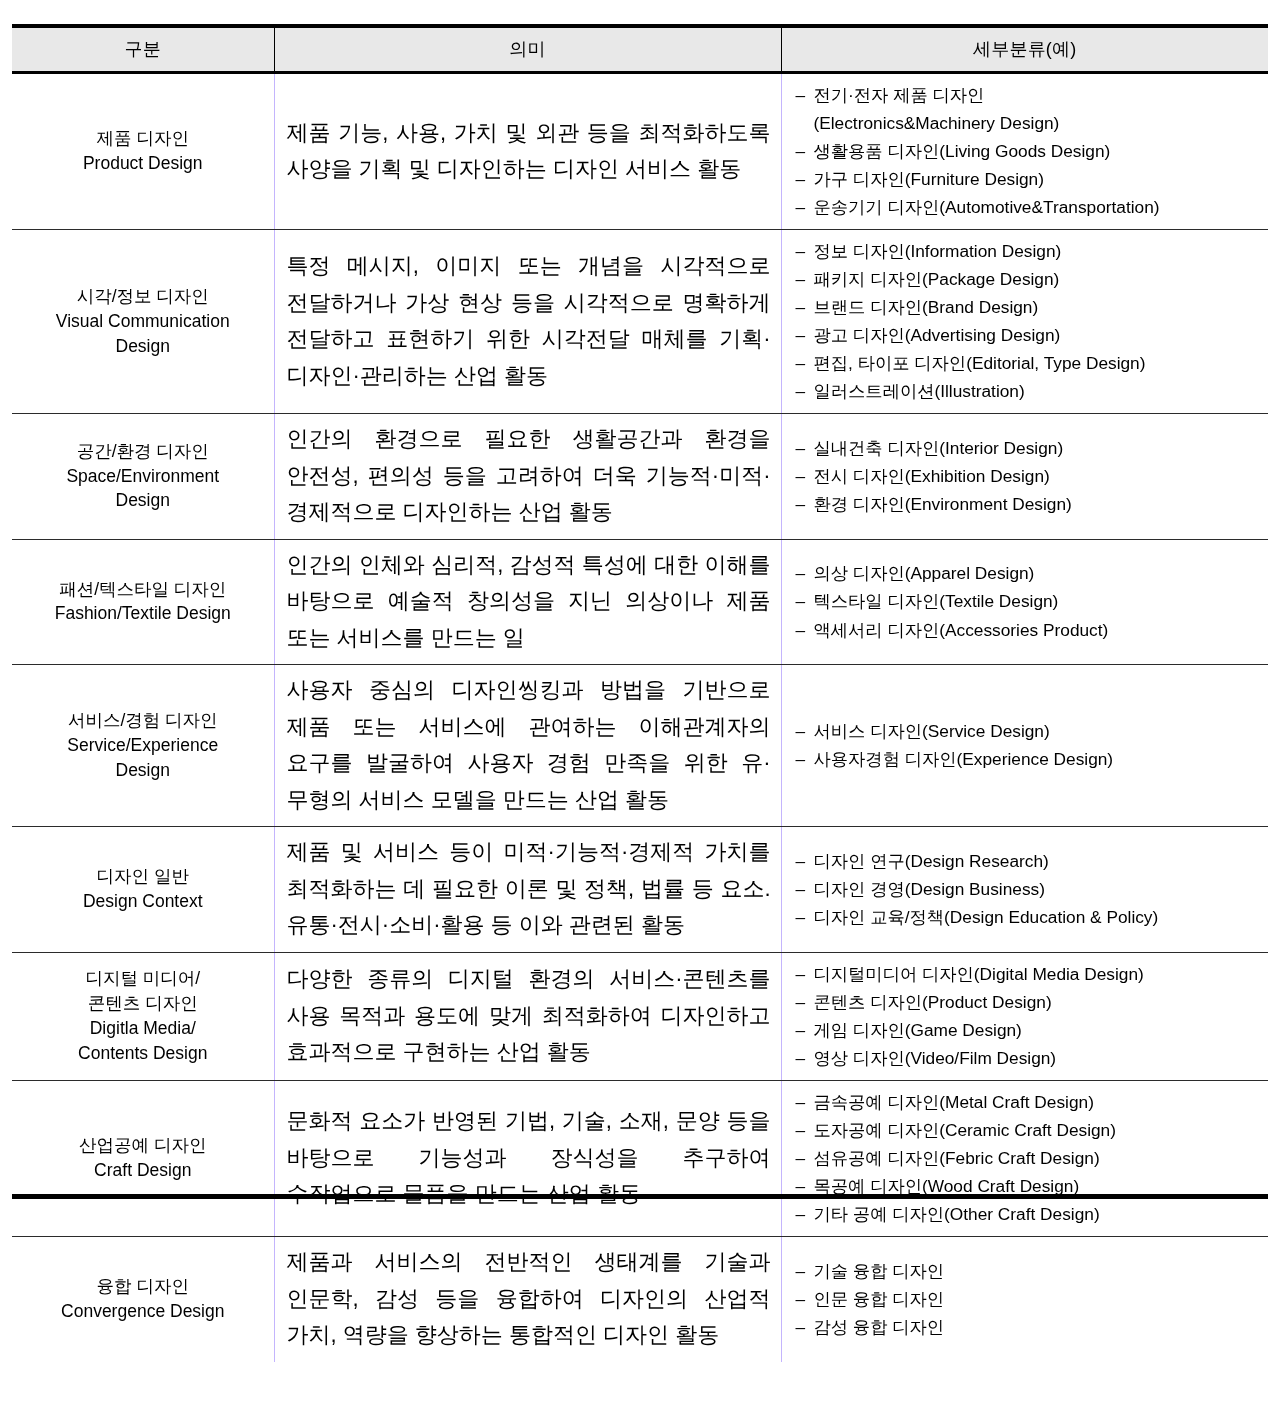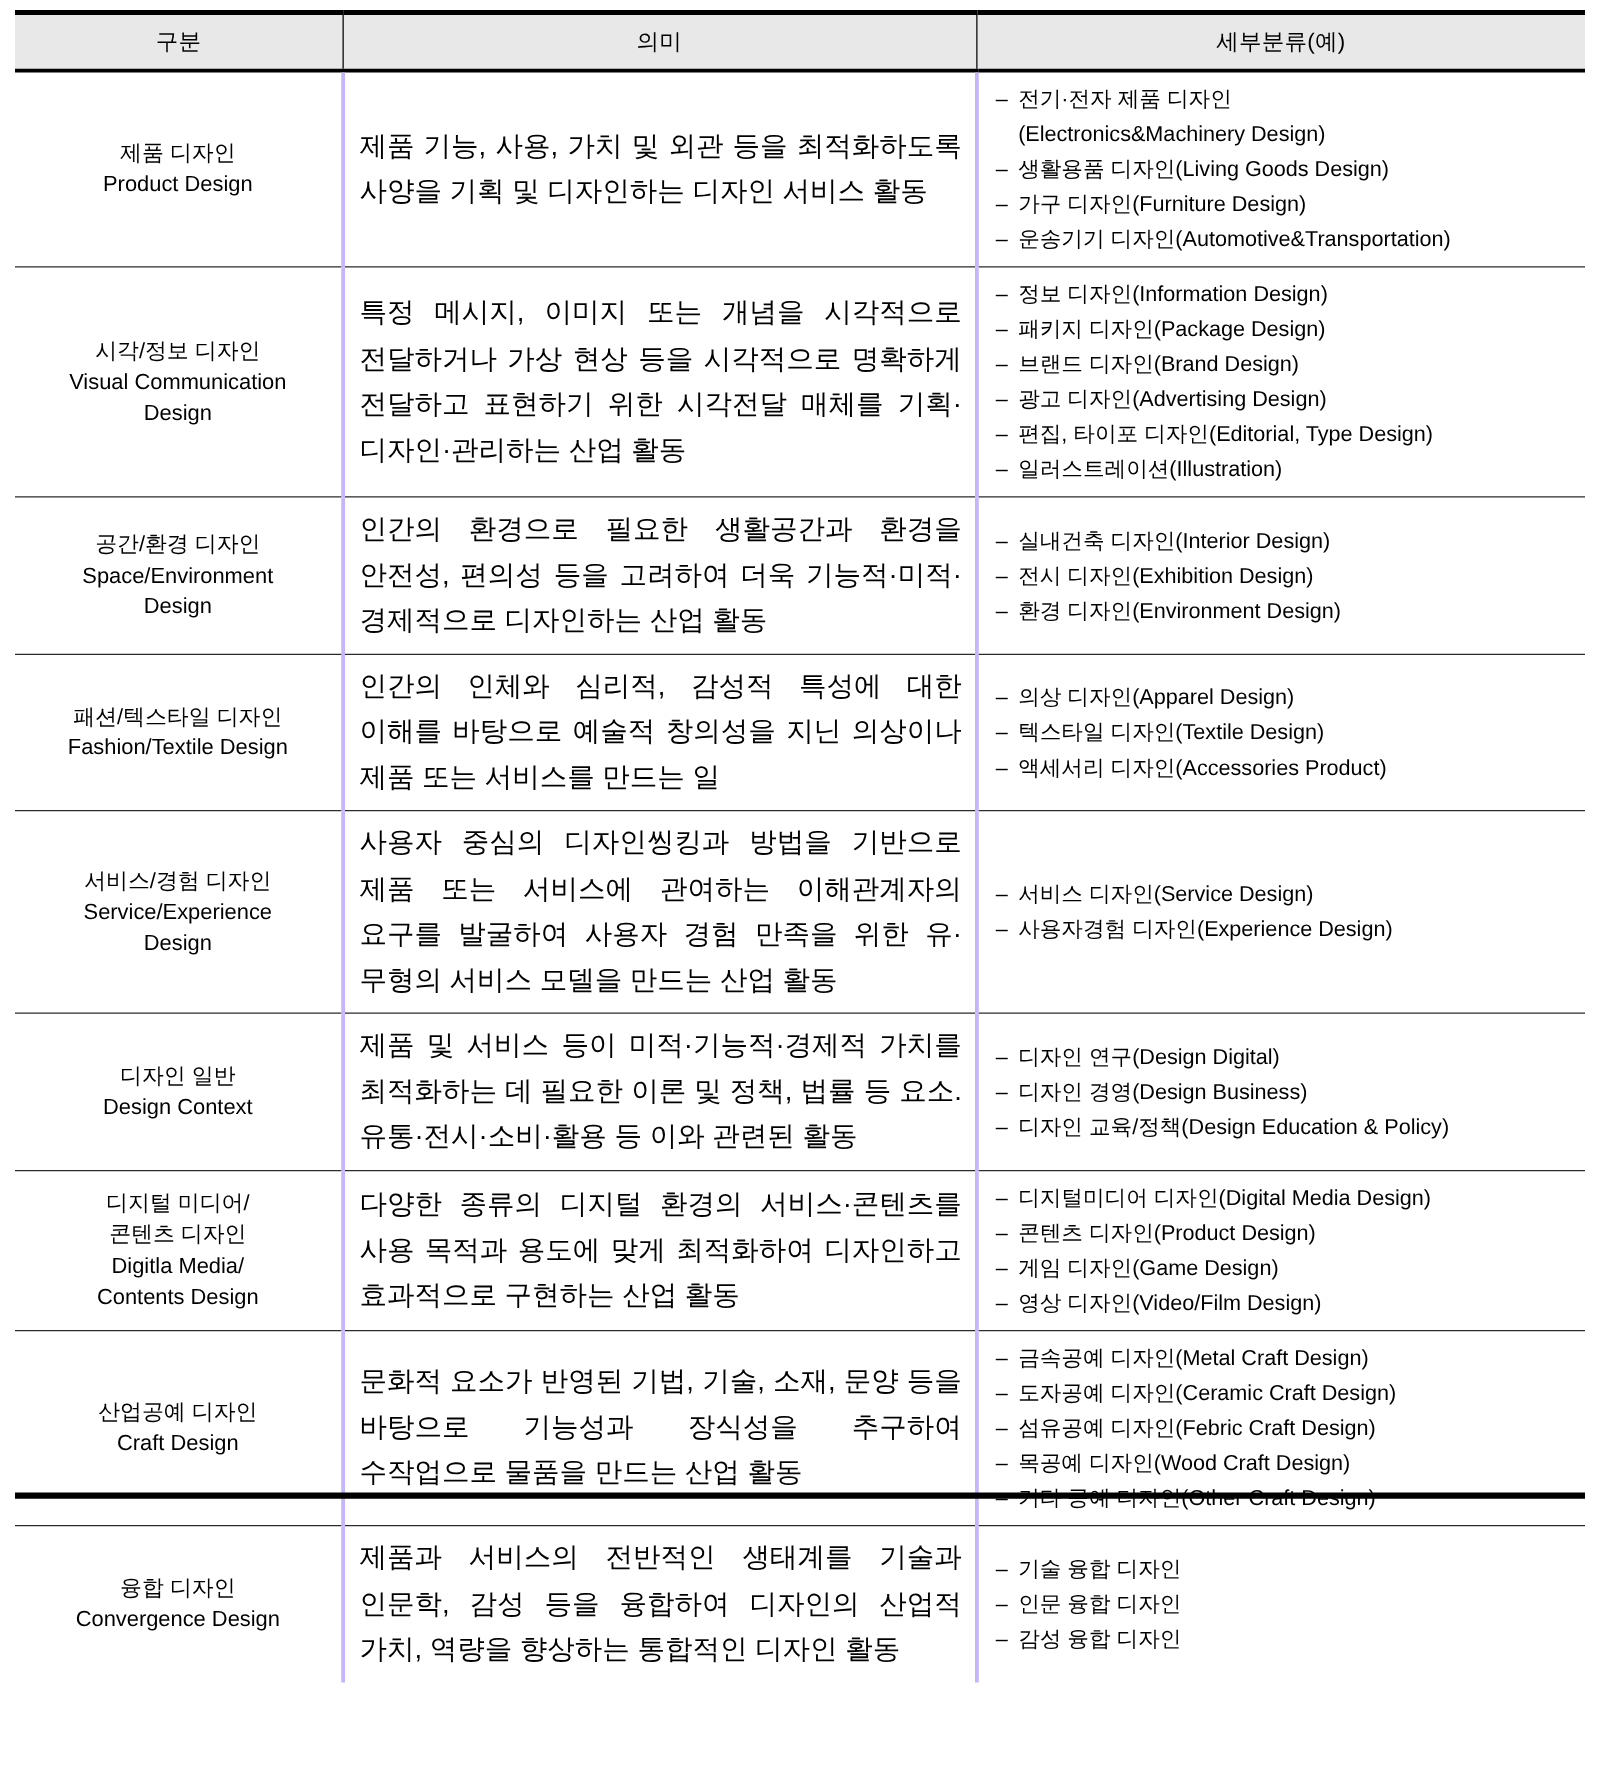--- a/index.html
+++ b/index.html
@@ -11,21 +11,21 @@
     width: 1280px;
     height: 1417px;
     font-family: "Liberation Sans", "DejaVu Sans", sans-serif;
     color: #000000;
     overflow: hidden;
   }
 
   #table-wrap {
     position: absolute;
     left: 12px;
-    top: 8px;
+    top: 24px;
     width: 1256px;
   }
 
   table.design-table {
     border-collapse: collapse;
     width: 1256px;
     table-layout: fixed;
     font-size: 17.5px;
   }
 
@@ -47,21 +47,21 @@
     font-weight: normal;
     font-size: 18px;
     letter-spacing: 0.2px;
   }
   thead th.first { border-left: none; }
   thead th.last  { border-right: none; margin-left: 32px; }
 
   tbody td {
     border-bottom: 1.6px solid #2b2b2b;
     border-left: 1px solid #000;
-    border-right: 3px solid #c4b5fd;
+    border-right: 1px solid #c4b5fd;
     vertical-align: middle;
     padding: 7px 10px 8px 10px;
   }
   tbody td.col-first { border-left: none; }
   tbody td.col-last  { border-right: none; }
 
   tbody tr.last-row td {
     border-bottom: none;
   }
 
@@ -275,21 +275,21 @@
         <tr>
           <td class="col-first cat-cell">
             <span class="cat-ko">디자인 일반</span>
             <span class="cat-en">Design Context</span>
           </td>
           <td class="mean-cell">제품 및 서비스 등이 미적·기능적·경제적 가치를 최적화하는 데 필요한 이론 및 정책, 법률 등 요소. 유통·전시·소비·활용 등 이와 관련된 활동</td>
           <td class="col-last sub-cell">
             <ul class="sub-list">
               <li>
                 <span class="dash">–</span>
-                <span class="cont">디자인 연구(Design Digital)</span>
+                <span class="cont">디자인 연구(Design Research)</span>
               </li>
               <li>
                 <span class="dash">–</span>
                 <span class="cont">디자인 경영(Design Business)</span>
               </li>
               <li>
                 <span class="dash">–</span>
                 <span class="cont">디자인 교육/정책(Design Education &amp; Policy)</span>
               </li>
             </ul>

